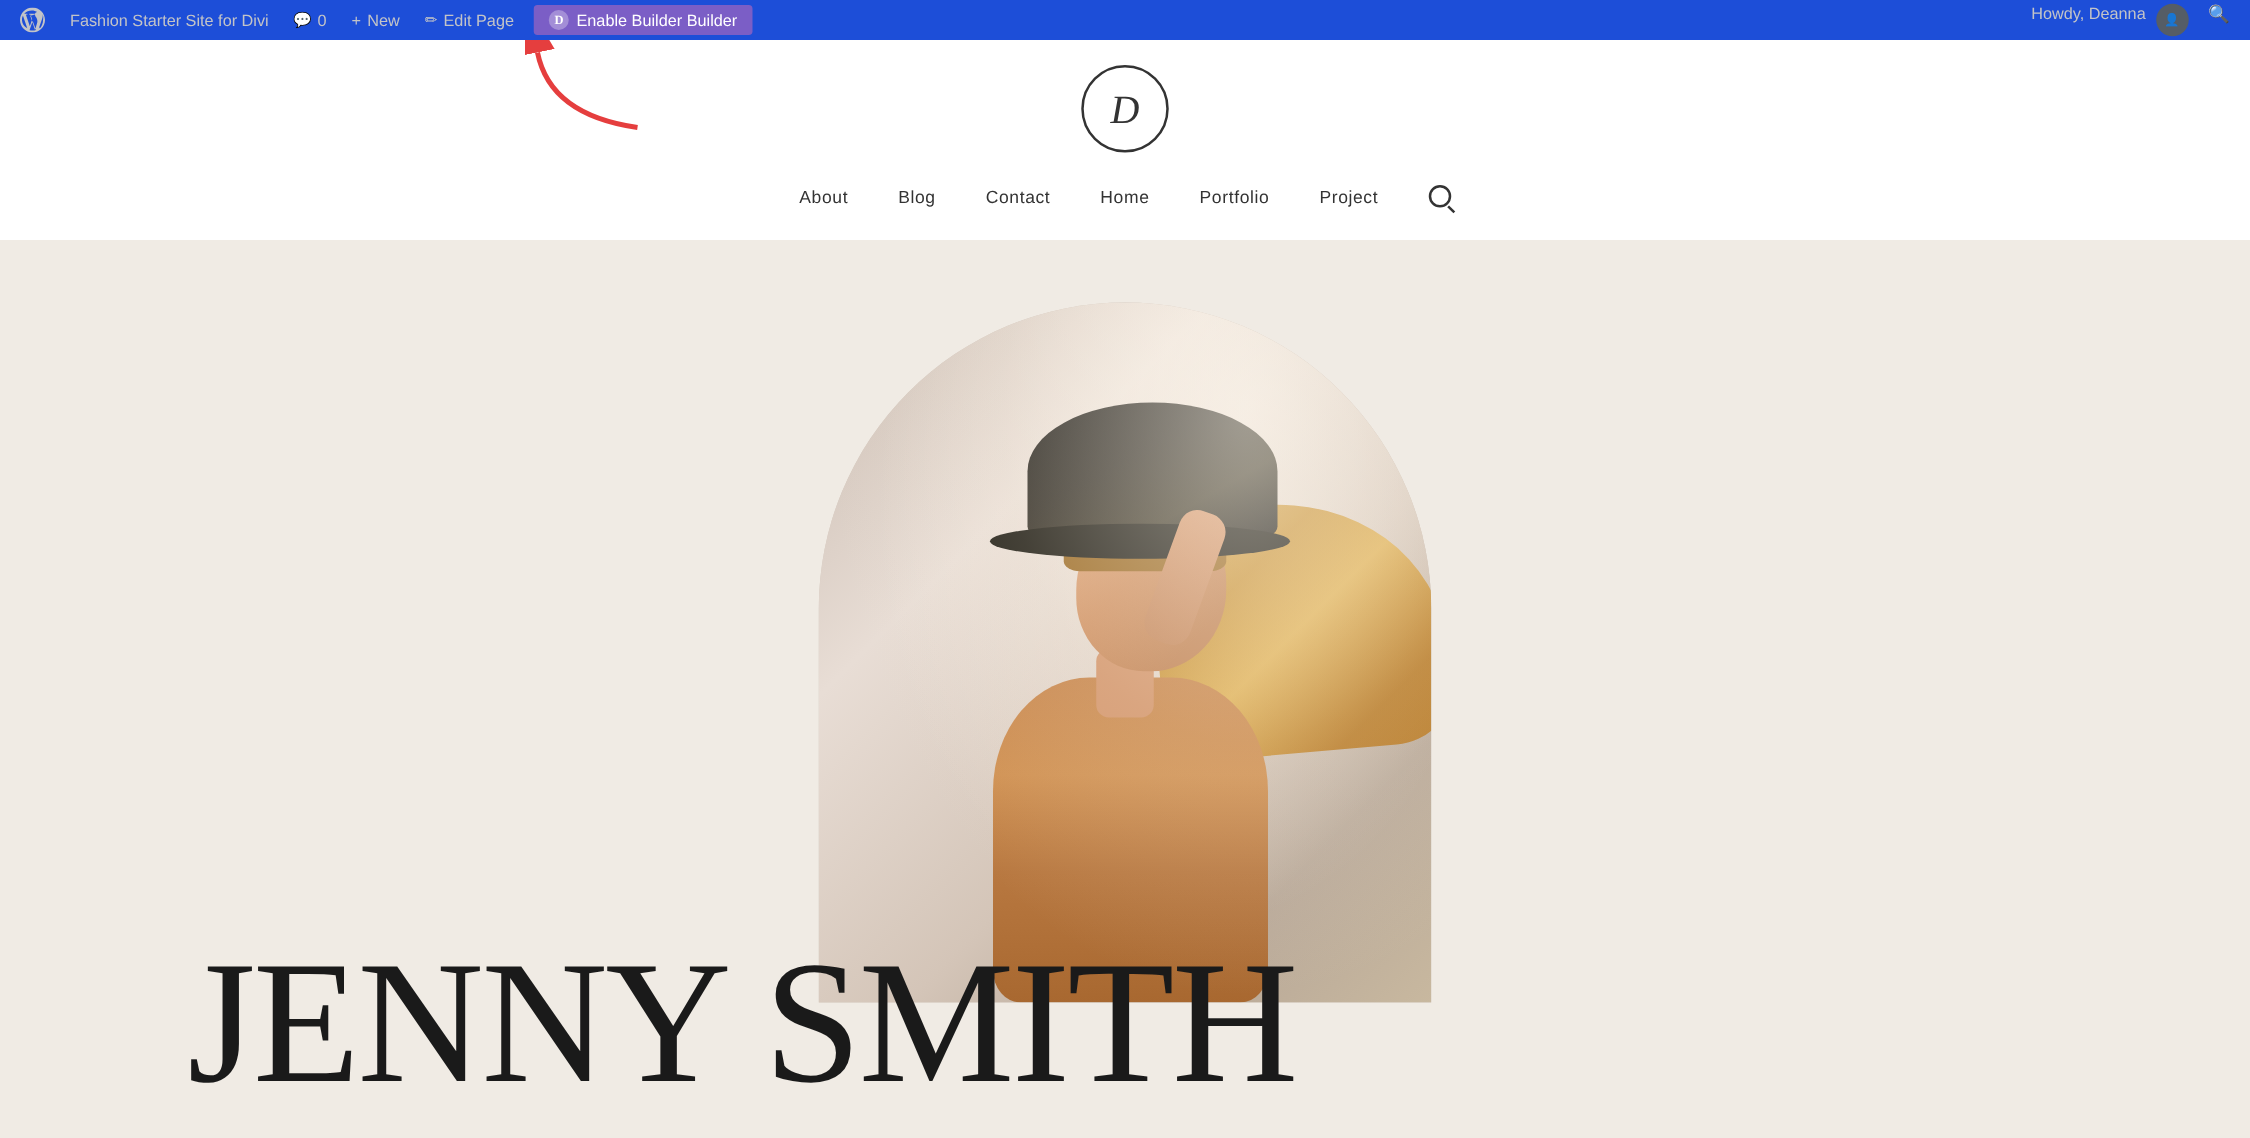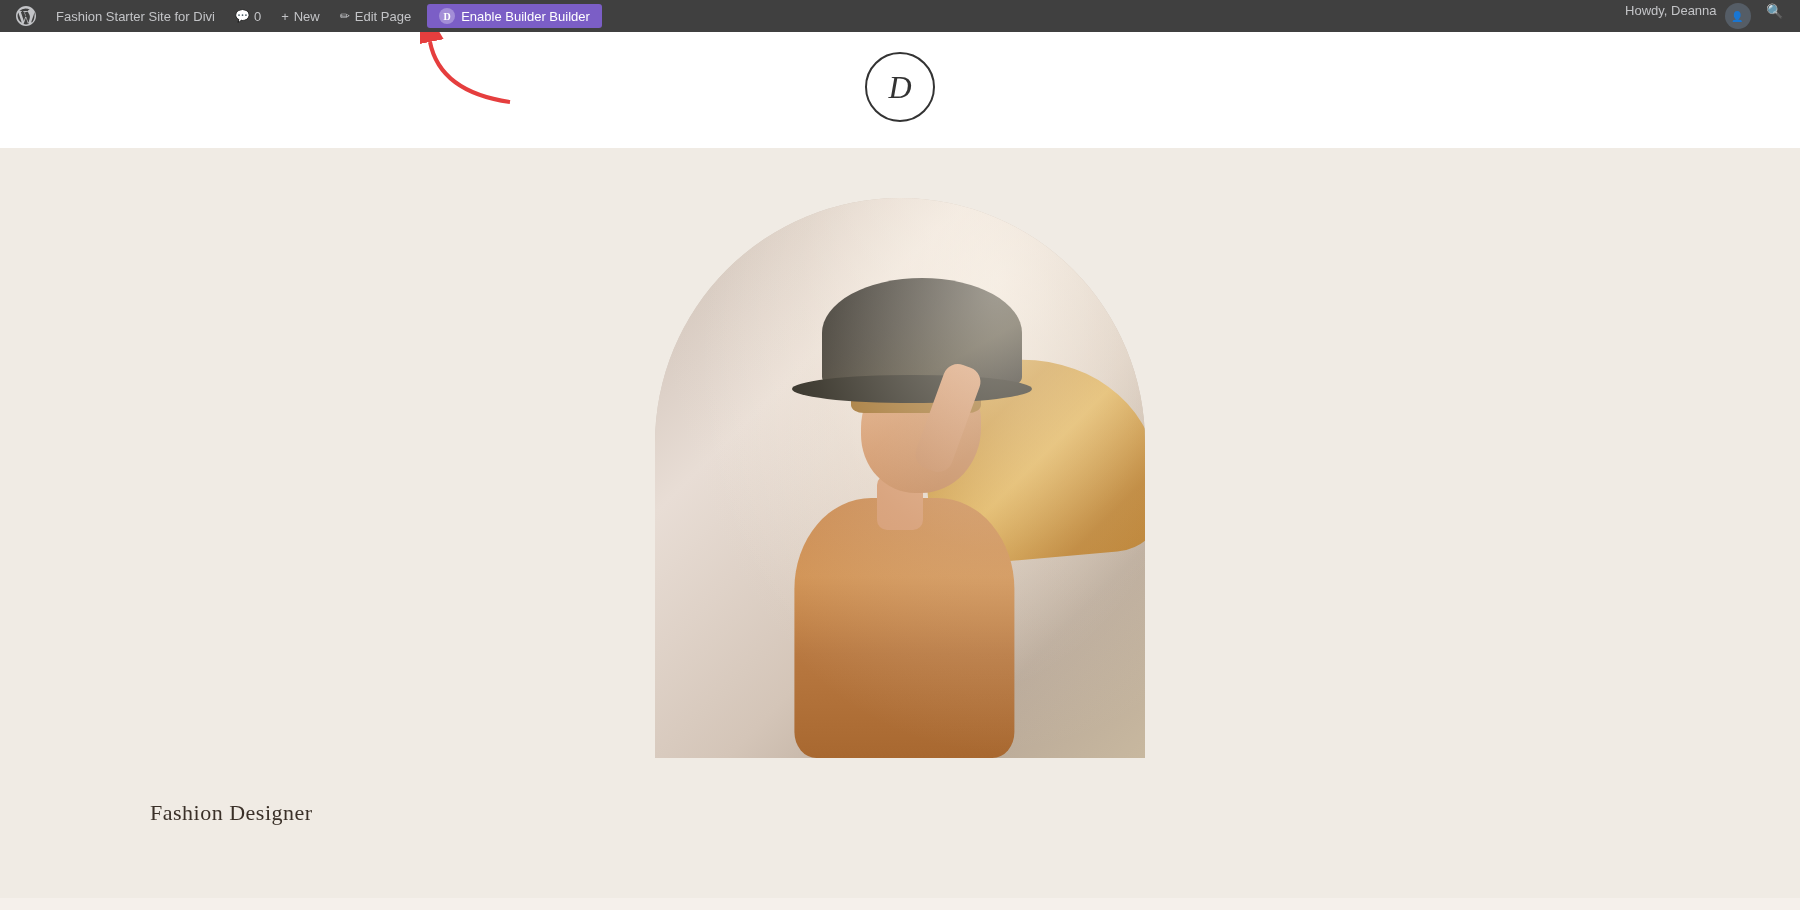--- a/index.html
+++ b/index.html
@@ -9,21 +9,21 @@
       background: #f5f0eb;
       width: 1800px;
       min-height: 910px;
       overflow-x: hidden;
     }
 
     
     #admin-bar {
       width: 100%;
       height: 32px;
-      background: #404040;
+      background: #1d4ed8;
       display: flex;
       align-items: center;
       padding: 0 8px;
       gap: 4px;
       position: relative;
       z-index: 100;
     }
 
     .admin-bar-item {
       display: flex;
@@ -343,20 +343,29 @@
     <path d="M 90 70 Q 20 60 10 10" stroke="#e53e3e" stroke-width="4" fill="none" marker-end="url(#arrowhead)"></path>
   </svg>
 </div>
 
 <div id="site-header">
 
   <div class="site-logo">
     <span class="site-logo-letter">D</span>
   </div>
 
+  <nav id="site-nav">
+    <a class="nav-item">About</a>
+    <a class="nav-item">Blog</a>
+    <a class="nav-item">Contact</a>
+    <a class="nav-item">Home</a>
+    <a class="nav-item">Portfolio</a>
+    <a class="nav-item">Project</a>
+    <div class="nav-search"></div>
+  </nav>
 </div>
 
 <div id="hero-section">
 
   <div class="portrait-container">
     <div class="portrait-placeholder">
 
       <div class="fog-overlay"></div>
 
       <div class="hair-shape" style="
@@ -446,15 +455,15 @@
 
       <div style="
         position: absolute;
         top: 0; left: 0; right: 0; bottom: 0;
         background: radial-gradient(ellipse at 70% 15%, rgba(255,250,240,0.55) 0%, rgba(240,230,215,0.2) 40%, transparent 70%);
       "></div>
     </div>
   </div>
 
   <div class="hero-content">
-    <div class="hero-subtitle">Fashion Designer</div>
+    <div class="hero-title">JENNY SMITH</div>
   </div>
 </div>
 
 </body></html>

